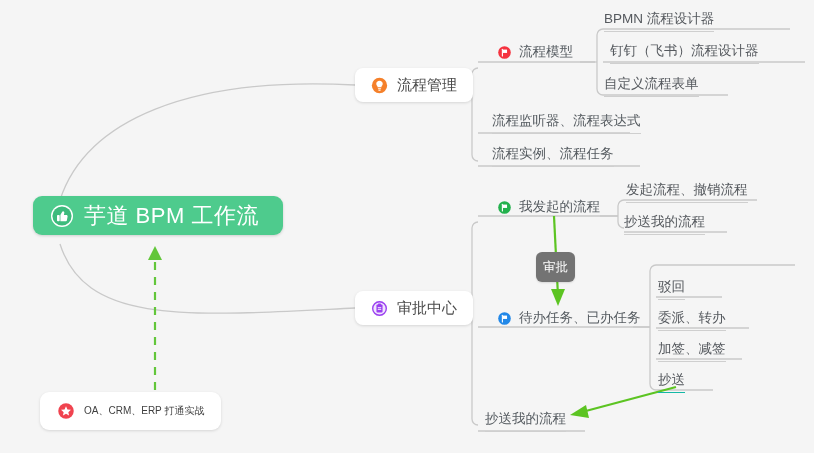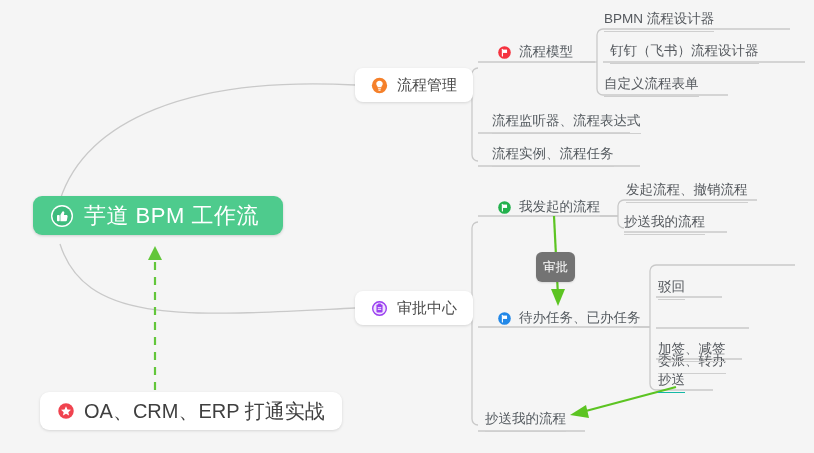--- a/index.html
+++ b/index.html
@@ -33,21 +33,21 @@
   }
   .cat-label{font-size:15px;color:#4a4a4a;white-space:nowrap;}
 
   
   .pill-node{
     position:absolute;background:#ffffff;border-radius:9px;
     box-shadow:0 1px 3px rgba(0,0,0,.13);
     display:flex;align-items:center;gap:9px;
     padding:0 17px;box-sizing:border-box;height:38px;
   }
-  .pill-label{font-size:20px;color:#3f3f3f;white-space:nowrap;}
+  .pill-label{font-size:10px;color:#3f3f3f;white-space:nowrap;}
 
   
   .leaf{
     position:absolute;font-size:13.5px;color:#555b60;white-space:nowrap;
     padding-bottom:4px;line-height:16px;
   }
   .leaf.sub{font-size:13.5px;color:#55595e;}
 
   
   .tag-node{
@@ -208,21 +208,21 @@
 
   <div class="leaf" style="left:485px;top:411px;border-bottom:1px solid #cfcfcf;">抄送我的流程</div>
 
   <div class="leaf sub" style="left:626px;top:182px;border-bottom:1px solid #cfcfcf;">发起流程、撤销流程</div>
 
   <div class="leaf sub" style="left:624px;top:214px;border-bottom:1px solid #cfcfcf;">抄送我的流程</div>
 
 
   <div class="leaf sub" style="left:658px;top:279px;border-bottom:1px solid #cfcfcf;">驳回</div>
 
-  <div class="leaf sub" style="left:658px;top:310px;border-bottom:1px solid #cfcfcf;margin-top:43px;">委派、转办</div>
+  <div class="leaf sub" style="left:658px;top:310px;border-bottom:1px solid #cfcfcf;">委派、转办</div>
 
   <div class="leaf sub" style="left:658px;top:341px;border-bottom:1px solid #cfcfcf;">加签、减签</div>
 
   <div class="leaf sub" style="left:658px;top:372px;border-bottom:1px solid #14b8a6;">抄送</div>
 
   <div class="tag-node" style="left:536px;top:252px;width:39px;height:30px;">审批</div>
 
   <div class="pill-node" style="left:40px;top:392px;">
     <span class="ic">
       <svg width="18" height="18" viewBox="0 0 20 20">

